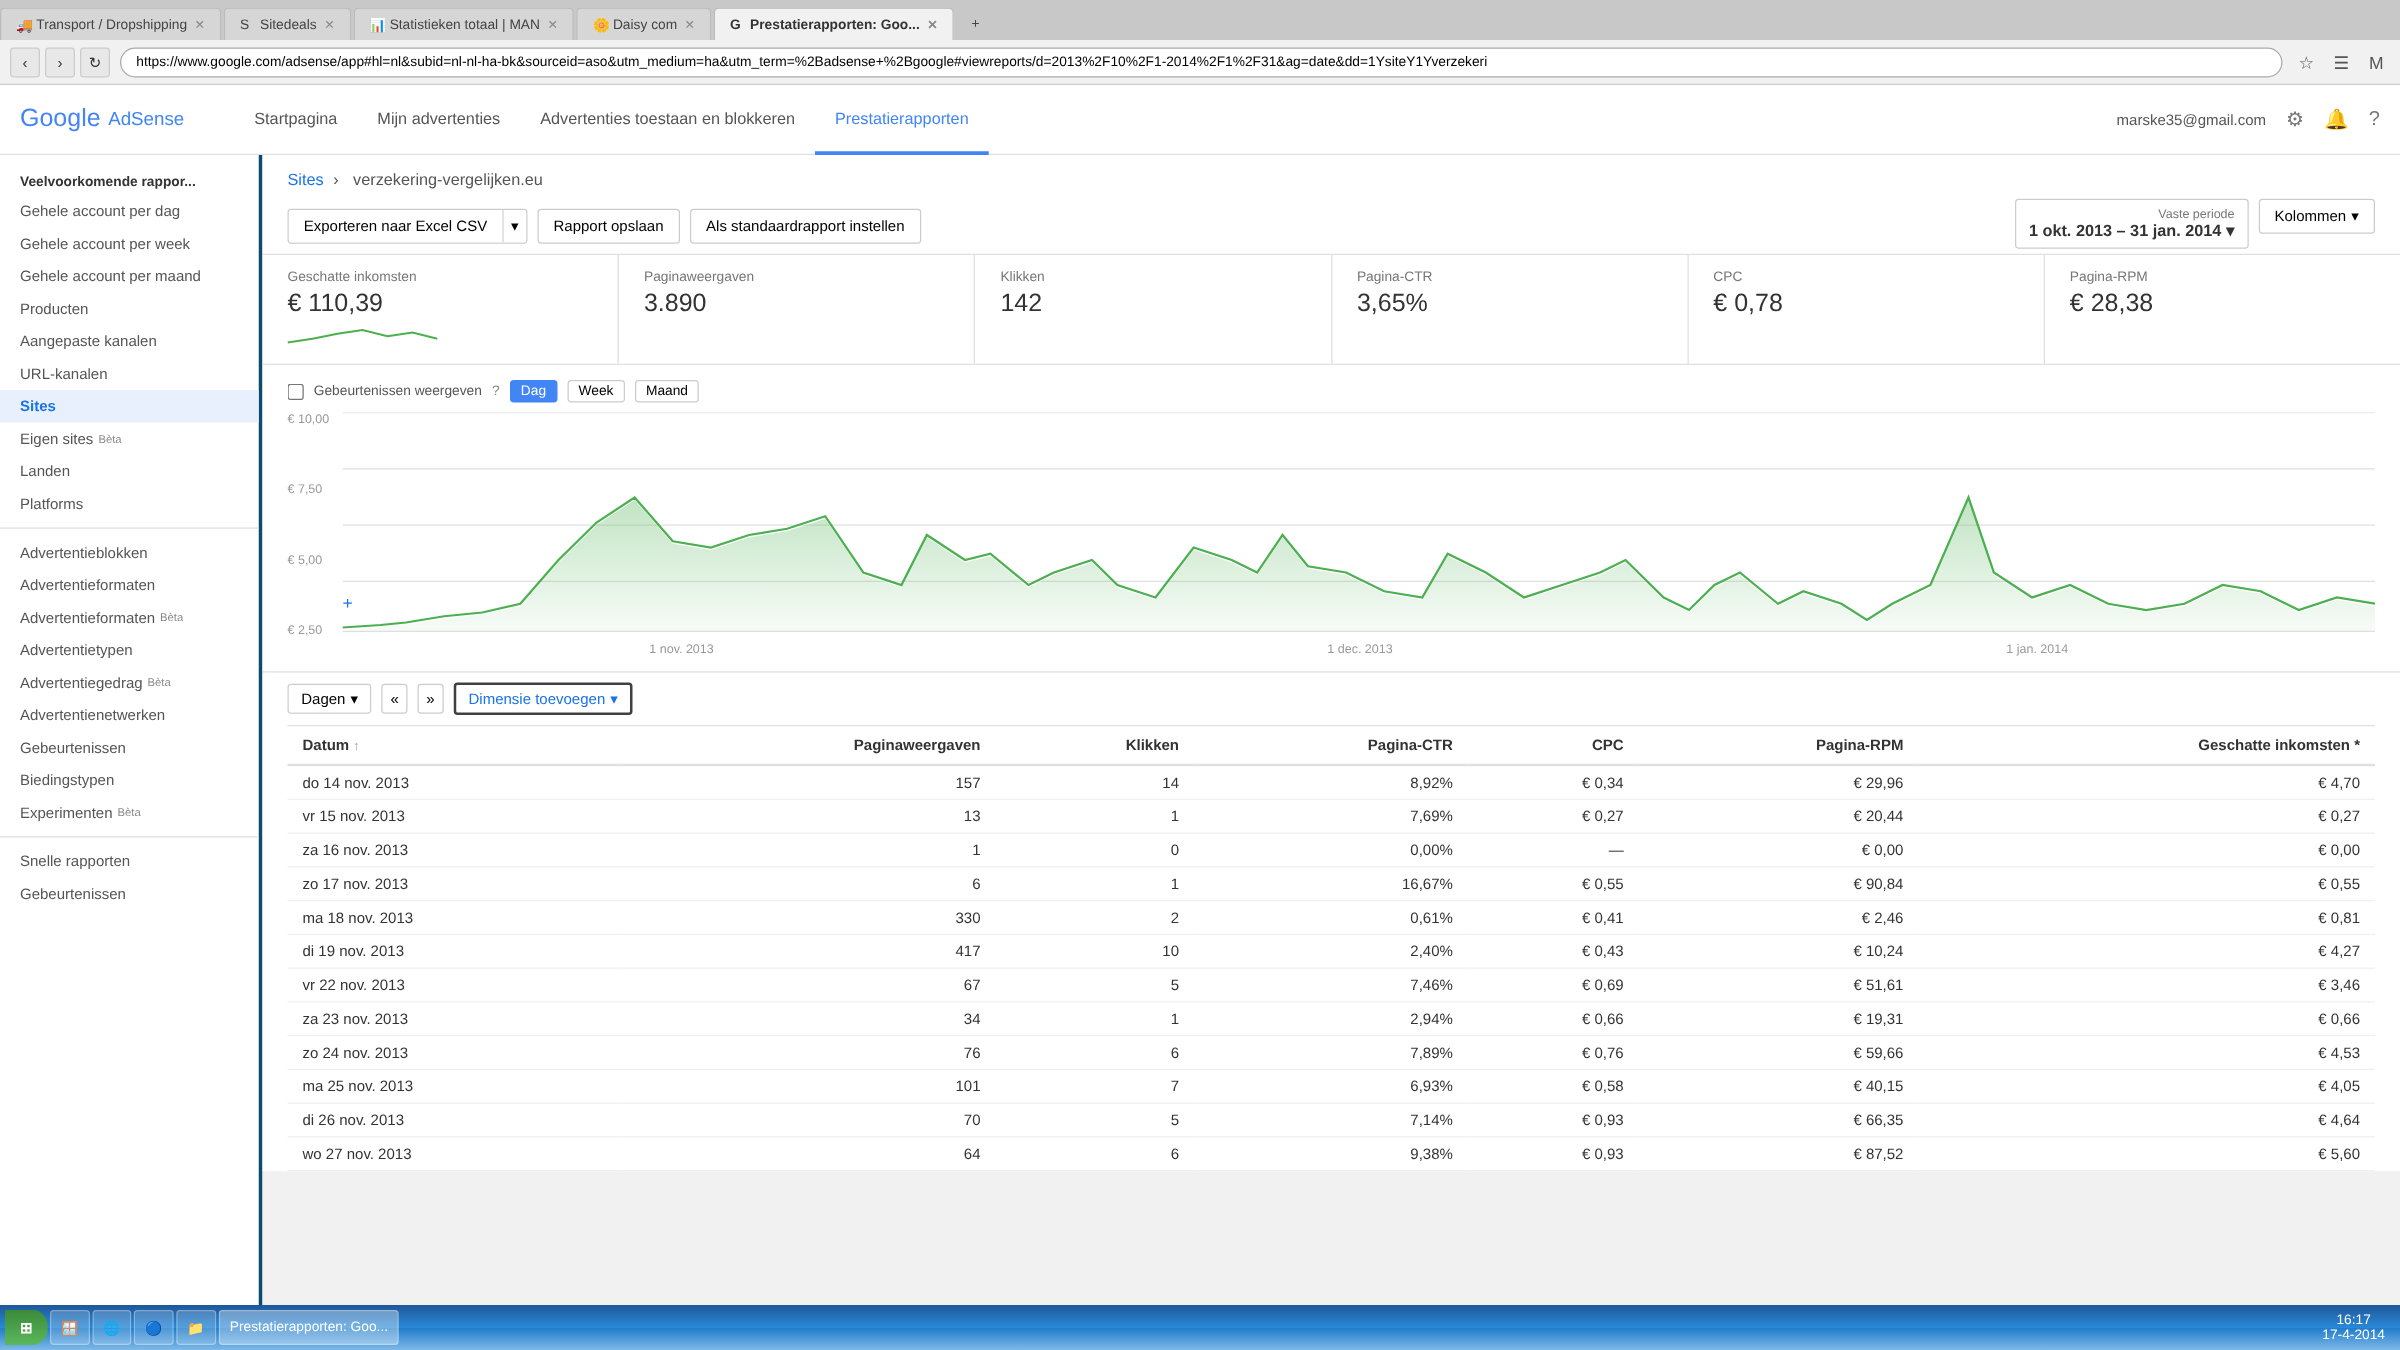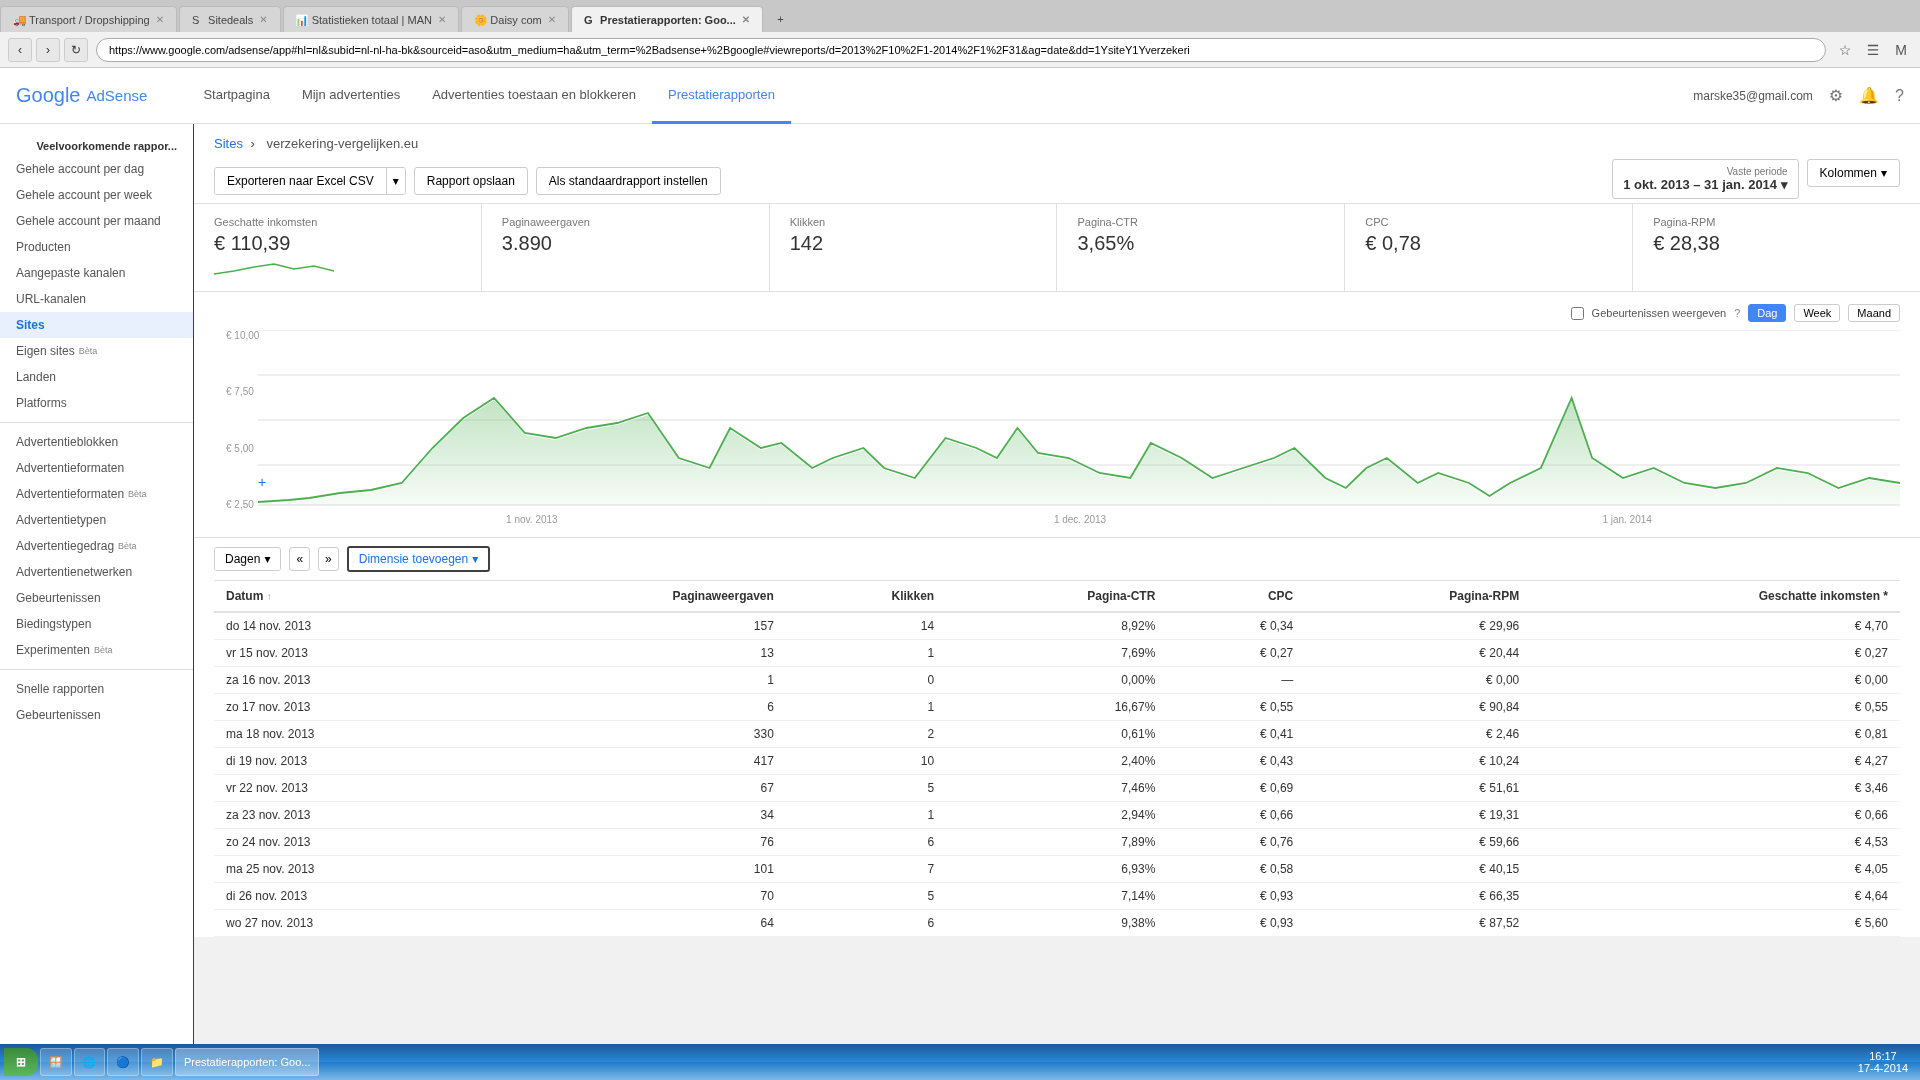--- a/index.html
+++ b/index.html
@@ -28,21 +28,21 @@
     .top-menu { display: flex; gap: 0; flex: 1; }
     .top-menu-item { padding: 0 16px; height: 56px; display: flex; align-items: center; font-size: 13px; color: #555; cursor: pointer; border-bottom: 3px solid transparent; }
     .top-menu-item.active { color: #4285f4; border-bottom: 3px solid #4285f4; }
     .top-right { display: flex; align-items: center; gap: 16px; font-size: 12px; color: #555; margin-left: auto; }
     .top-right-icon { font-size: 16px; color: #777; cursor: pointer; }
 
     
     .content-area { display: flex; flex: 1; overflow: hidden; }
 
     
-    .sidebar { width: 194px; background: white; border-right: 1px solid #0c4a6e; overflow-y: auto; padding: 8px 0; flex-shrink: 0; text-align: right; }
+    .sidebar { width: 210px; background: white; border-right: 3px solid #0c4a6e; overflow-y: auto; padding: 8px 0; flex-shrink: 0; }
     .sidebar-section-title { font-size: 11px; font-weight: bold; color: #333; padding: 8px 16px 4px 16px; cursor: pointer; }
     .sidebar-item { padding: 6px 16px; font-size: 12px; color: #555; cursor: pointer; display: flex; align-items: center; }
     .sidebar-item.active { background: #e8f0fe; color: #1a73e8; font-weight: bold; }
     .sidebar-item .beta { font-size: 9px; color: #888; margin-left: 4px; vertical-align: super; }
     .sidebar-divider { height: 1px; background: #e0e0e0; margin: 6px 0; }
 
     
     .main-content { flex: 1; overflow-y: auto; padding: 0; background: #f1f1f1; }
     .main-header { background: white; padding: 12px 20px 0 20px; border-bottom: 1px solid #e0e0e0; }
     .breadcrumb { font-size: 13px; color: #555; margin-bottom: 8px; }
@@ -59,25 +59,25 @@
     
     .stats-bar { background: white; display: flex; border-bottom: 1px solid #e0e0e0; }
     .stat-item { flex: 1; padding: 12px 20px; border-right: 1px solid #e0e0e0; }
     .stat-item:last-child { border-right: none; }
     .stat-label { font-size: 11px; color: #777; margin-bottom: 4px; }
     .stat-value { font-size: 20px; color: #333; font-weight: normal; }
     .stat-sparkline { height: 20px; margin-top: 4px; }
 
     
     .chart-area { background: white; padding: 12px 20px; position: relative; border-bottom: 1px solid #e0e0e0; }
-    .chart-controls { display: flex; justify-content: flex-end; align-items: center; gap: 8px; margin-bottom: 8px; font-size: 11px; color: #555; }
+    .chart-controls { display: flex; align-items: center; gap: 8px; margin-bottom: 8px; font-size: 11px; color: #555; }
     .chart-toggle-btn { padding: 2px 8px; font-size: 11px; border: 1px solid #ccc; background: white; border-radius: 3px; cursor: pointer; }
     .chart-toggle-btn.active { background: #4285f4; color: white; border-color: #4285f4; }
     .chart-container { position: relative; height: 180px; }
-    .chart-y-labels { position: absolute; left: 12px; top: 0; height: 100%; display: flex; flex-direction: column; justify-content: space-between; font-size: 10px; color: #999; width: 40px; }
+    .chart-y-labels { position: absolute; left: 0; top: 0; height: 100%; display: flex; flex-direction: column; justify-content: space-between; font-size: 10px; color: #999; width: 40px; }
     .chart-svg-wrap { margin-left: 44px; height: 100%; }
     .chart-x-labels { display: flex; justify-content: space-around; margin-left: 44px; font-size: 10px; color: #999; margin-top: 4px; }
     .chart-plus-icon { position: absolute; left: 44px; bottom: 20px; font-size: 14px; color: #1a73e8; cursor: pointer; }
 
     
     .table-area { background: white; padding: 0 20px; }
     .table-toolbar { display: flex; align-items: center; padding: 8px 0; gap: 8px; border-bottom: 1px solid #e0e0e0; }
     .dimension-btn { padding: 4px 10px; font-size: 12px; border: 1px solid #ccc; background: white; border-radius: 3px; cursor: pointer; display: flex; align-items: center; gap: 4px; }
     .nav-arrow { padding: 4px 6px; border: 1px solid #ccc; background: white; border-radius: 3px; cursor: pointer; font-size: 12px; }
     .add-dimension-btn { padding: 4px 10px; font-size: 12px; border: 2px solid #404040; background: white; border-radius: 3px; cursor: pointer; display: flex; align-items: center; gap: 4px; color: #1a73e8; }

